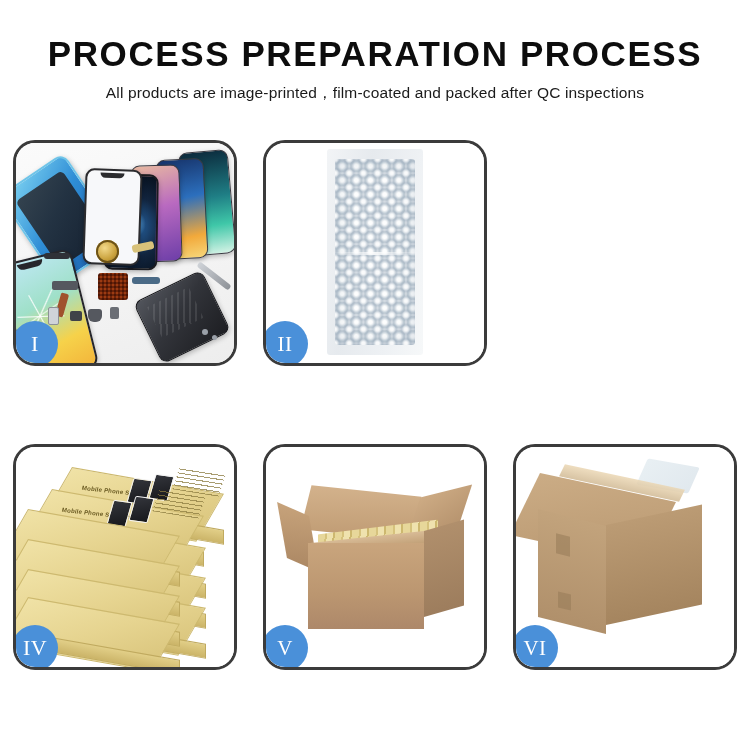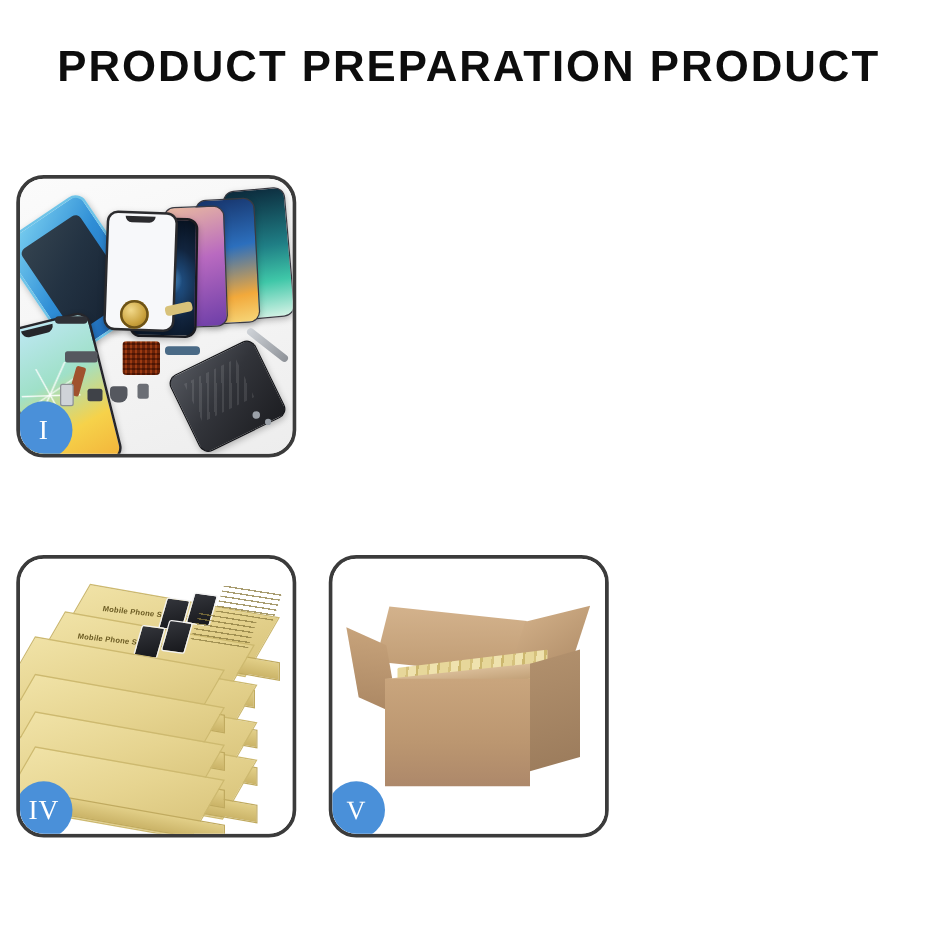--- a/index.html
+++ b/index.html
@@ -256,21 +256,22 @@
   .c6wrap{position:absolute;left:126px;top:16px;width:52px;height:26px;
     background:linear-gradient(120deg,rgba(230,238,242,.9),rgba(200,214,224,.55));
     transform:skew(-24deg,10deg);border-radius:2px;}
 </style>
 </head>
 <body>
 
 <div class="page">
 
   <div class="header">
-    <h1 class="title">PRODUCT PREPARATION PRODUCT</h1>
+    <h1 class="title">PROCESS PREPARATION PROCESS</h1>
+    <p class="subtitle">All products are image-printed，film-coated and packed after QC inspections</p>
   </div>
 
   <div class="grid">
 
     <div class="cell c0">
       <div class="panel">
         <div class="scene">
           <div class="p1bg"></div>
           <div class="ph ph-adh"></div>
           <div class="ph ph-teal"></div>
@@ -296,20 +297,32 @@
           <div class="part pt-sp3"></div>
           <div class="part pt-sp4"></div>
           <div class="part pt-scr1"></div>
           <div class="part pt-scr2"></div>
           <div class="part pt-tool"></div>
         </div>
         <div class="badge">I</div>
       </div>
     </div>
 
+    <div class="cell c1">
+      <div class="panel">
+        <div class="scene">
+          <div class="bw-bg"></div>
+          <div class="bw-sheet">
+            <div class="bw-inner"></div>
+            <div class="bw-seam"></div>
+          </div>
+        </div>
+        <div class="badge">II</div>
+      </div>
+    </div>
 
 
     <div class="cell c3">
       <div class="panel">
         <div class="scene">
           <div class="b4-bg"></div>
           <div class="stack">
 
             <div class="sbox" style="left:52px;top:2px;">
               <div class="top"></div>
@@ -372,15 +385,30 @@
           <div class="c5flapL"></div>
           <div class="c5fill"></div>
           <div class="c5rim"></div>
           <div class="c5side"></div>
           <div class="c5front"></div>
         </div>
         <div class="badge">V</div>
       </div>
     </div>
 
+    <div class="cell c5">
+      <div class="panel">
+        <div class="scene">
+          <div class="b6-bg"></div>
+          <div class="c6wrap"></div>
+          <div class="c6top"></div>
+          <div class="c6tape"></div>
+          <div class="c6left"></div>
+          <div class="c6right"></div>
+          <div class="c6tab1"></div>
+          <div class="c6tab2"></div>
+        </div>
+        <div class="badge">VI</div>
+      </div>
+    </div>
 
   </div>
 </div>
 
 </body></html>

